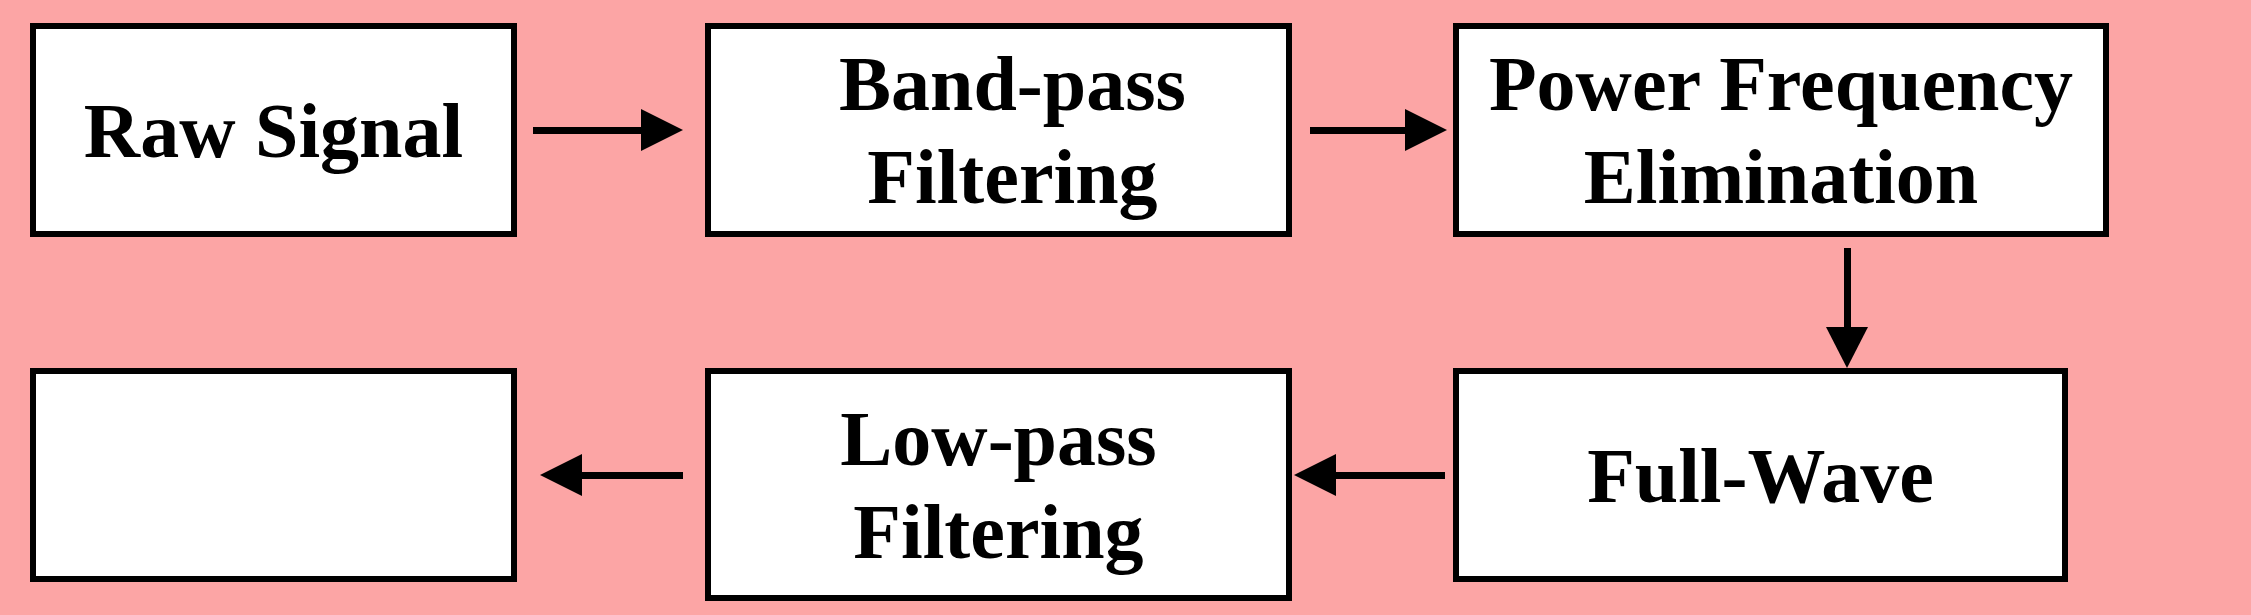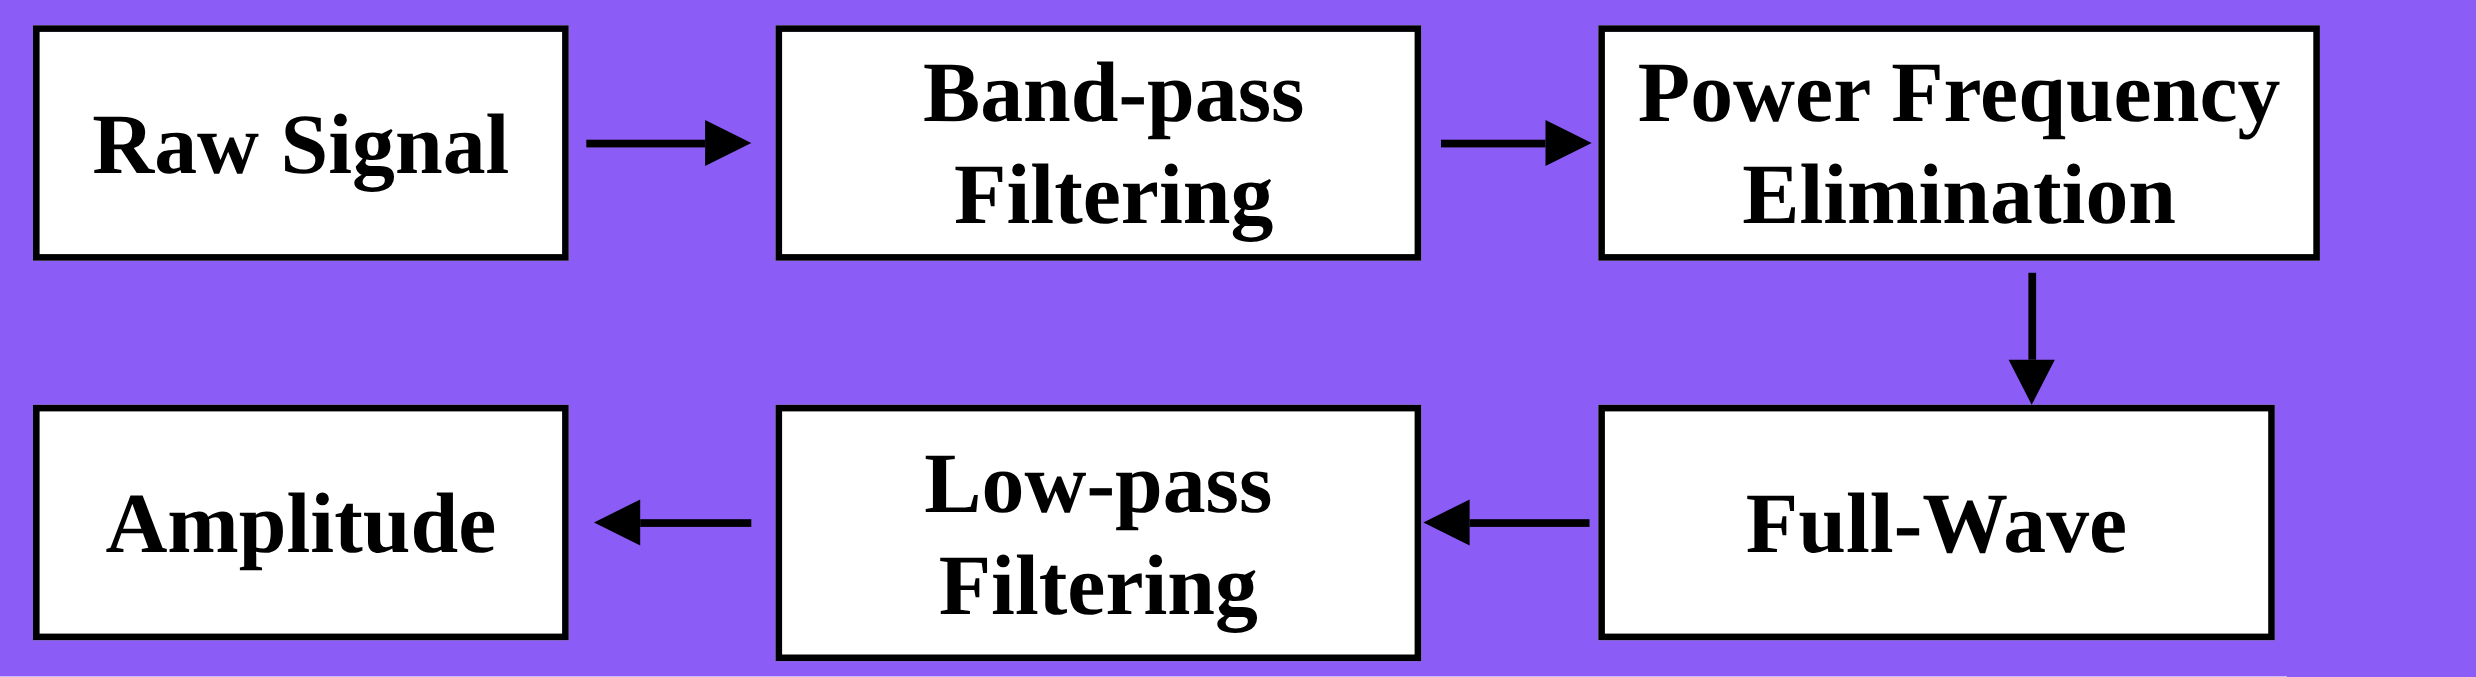--- a/index.html
+++ b/index.html
@@ -4,21 +4,21 @@
 <style>
   html, body {
     margin: 0;
     padding: 0;
     background: #ffffff;
   }
   #canvas {
     position: relative;
     width: 2251px;
     height: 615px;
-    background: #8b5cf6;
+    background: #fca5a5;
     font-family: "Liberation Serif", "DejaVu Serif", serif;
     overflow: hidden;
   }
   .flow-box {
     position: absolute;
     box-sizing: border-box;
     border: 6px solid #000000;
     background: #ffffff;
     display: flex;
     flex-direction: column;
@@ -93,21 +93,20 @@
     <span class="line">Band-pass</span>
     <span class="line">Filtering</span>
   </div>
 
   <div class="flow-box" id="box-power-frequency">
     <span class="line">Power Frequency</span>
     <span class="line">Elimination</span>
   </div>
 
   <div class="flow-box" id="box-amplitude">
-    <span class="line">Amplitude</span>
   </div>
 
   <div class="flow-box" id="box-low-pass">
     <span class="line">Low-pass</span>
     <span class="line">Filtering</span>
   </div>
 
   <div class="flow-box" id="box-full-wave">
     <span class="line">Full-Wave</span>
   </div>

